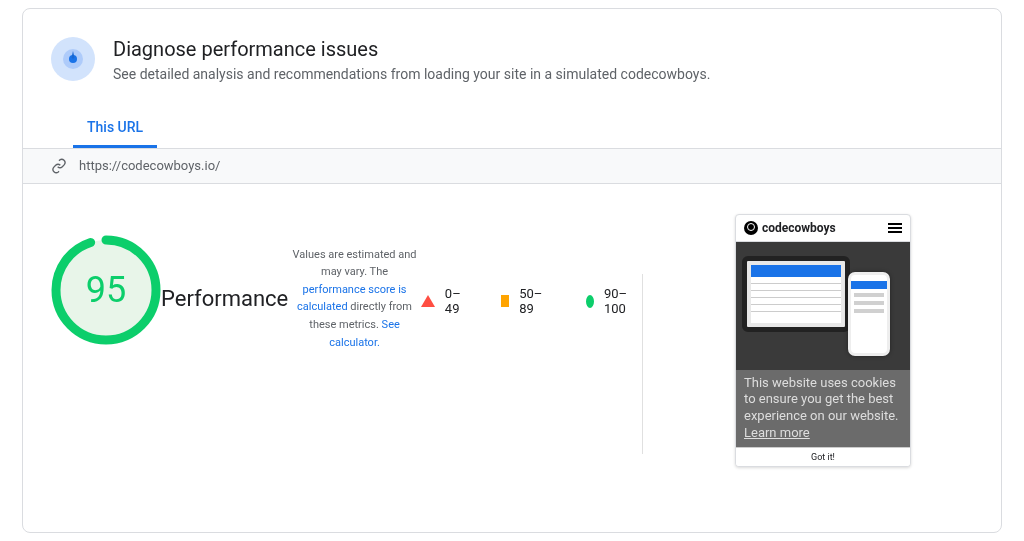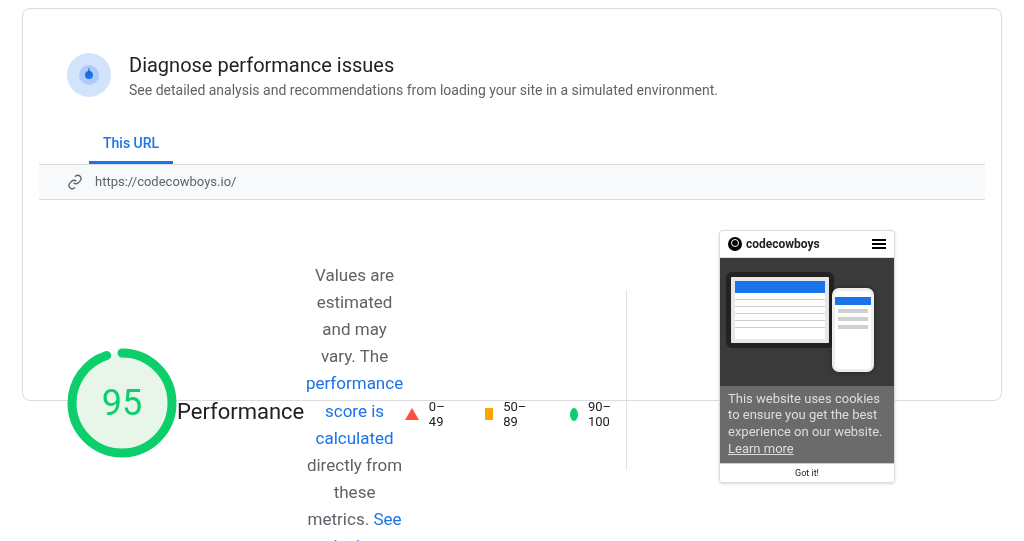--- a/index.html
+++ b/index.html
@@ -8,23 +8,23 @@
     background: #fff;
     color: #202124;
     width: 1024px;
     height: 541px;
     overflow: hidden;
   }
   .card {
     border: 1px solid #dadce0;
     border-radius: 8px;
     margin: 8px 22px 0 22px;
-    padding: 16px;
+    padding: 0;
     background: #fff;
-    height: 393px;
+    height: 525px;
     position: relative;
   }
   .header {
     display: flex;
     align-items: flex-start;
     padding: 28px 28px 10px 28px;
   }
   .compass-icon {
     width: 44px; height: 44px;
     border-radius: 50%;
@@ -106,21 +106,21 @@
     font-weight: 400;
     color: #0cce6b;
   }
   .perf-label {
     margin-top: 16px;
     font-size: 22px;
     color: #202124;
   }
   .perf-desc {
     margin-top: 16px;
-    font-size: 17px;
+    font-size: 11px;
     color: #5f6368;
     text-align: center;
     max-width: 420px;
     line-height: 1.6;
   }
   .perf-desc .lnk { color: #1a73e8; cursor: pointer; }
   .legend {
     display: flex;
     gap: 40px;
     margin-top: 22px;
@@ -230,21 +230,21 @@
   <div class="header">
     <div class="compass-icon">
       <svg viewBox="0 0 24 24">
           <circle cx="12" cy="12" r="10" fill="#aecbfa"></circle>
           <circle cx="12" cy="12" r="4" fill="#1a73e8"></circle>
           <path d="M12 4 L13.5 10.5 L12 12 L10.5 10.5 Z" fill="#1967d2"></path>
         </svg>
     </div>
     <div class="header-text">
       <h2>Diagnose performance issues</h2>
-      <p>See detailed analysis and recommendations from loading your site in a simulated environment.</p>
+      <p>See detailed analysis and recommendations from loading your site in a simulated codecowboys.</p>
     </div>
   </div>
 
   <div class="tabs">
     <div class="tab">This URL</div>
   </div>
 
   <div class="url-bar">
     <svg class="link-icon" viewBox="0 0 24 24" fill="none" stroke="#5f6368" stroke-width="2">
         <path d="M10 13a5 5 0 0 0 7 0l3-3a5 5 0 0 0-7-7l-1 1"></path>

